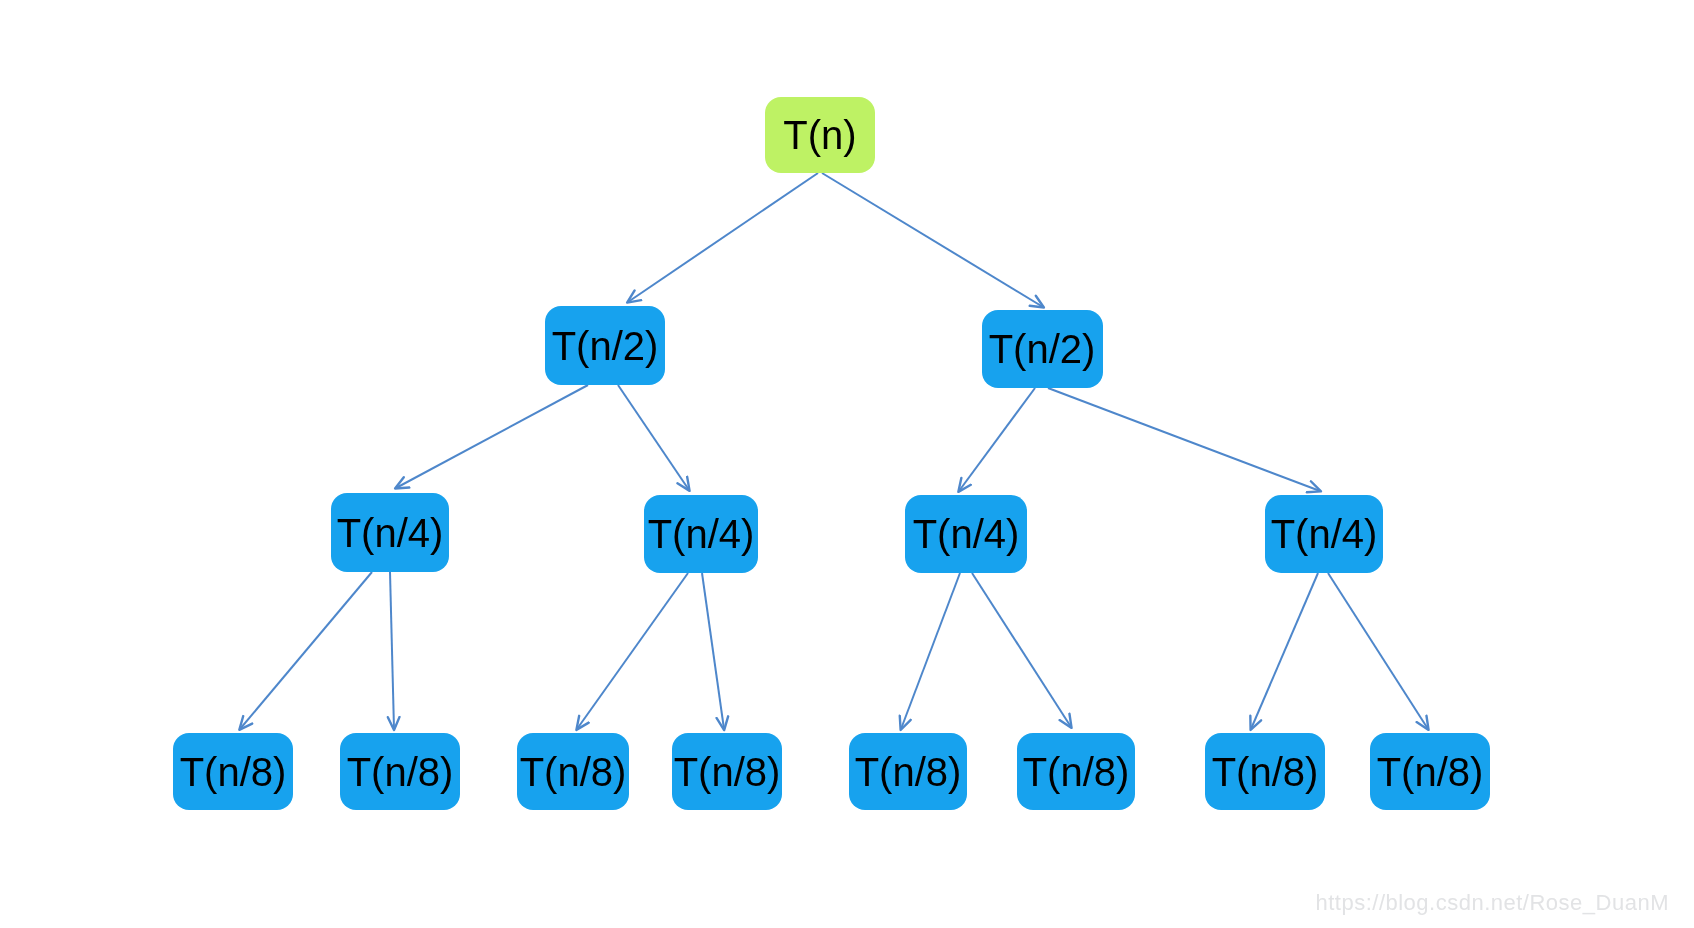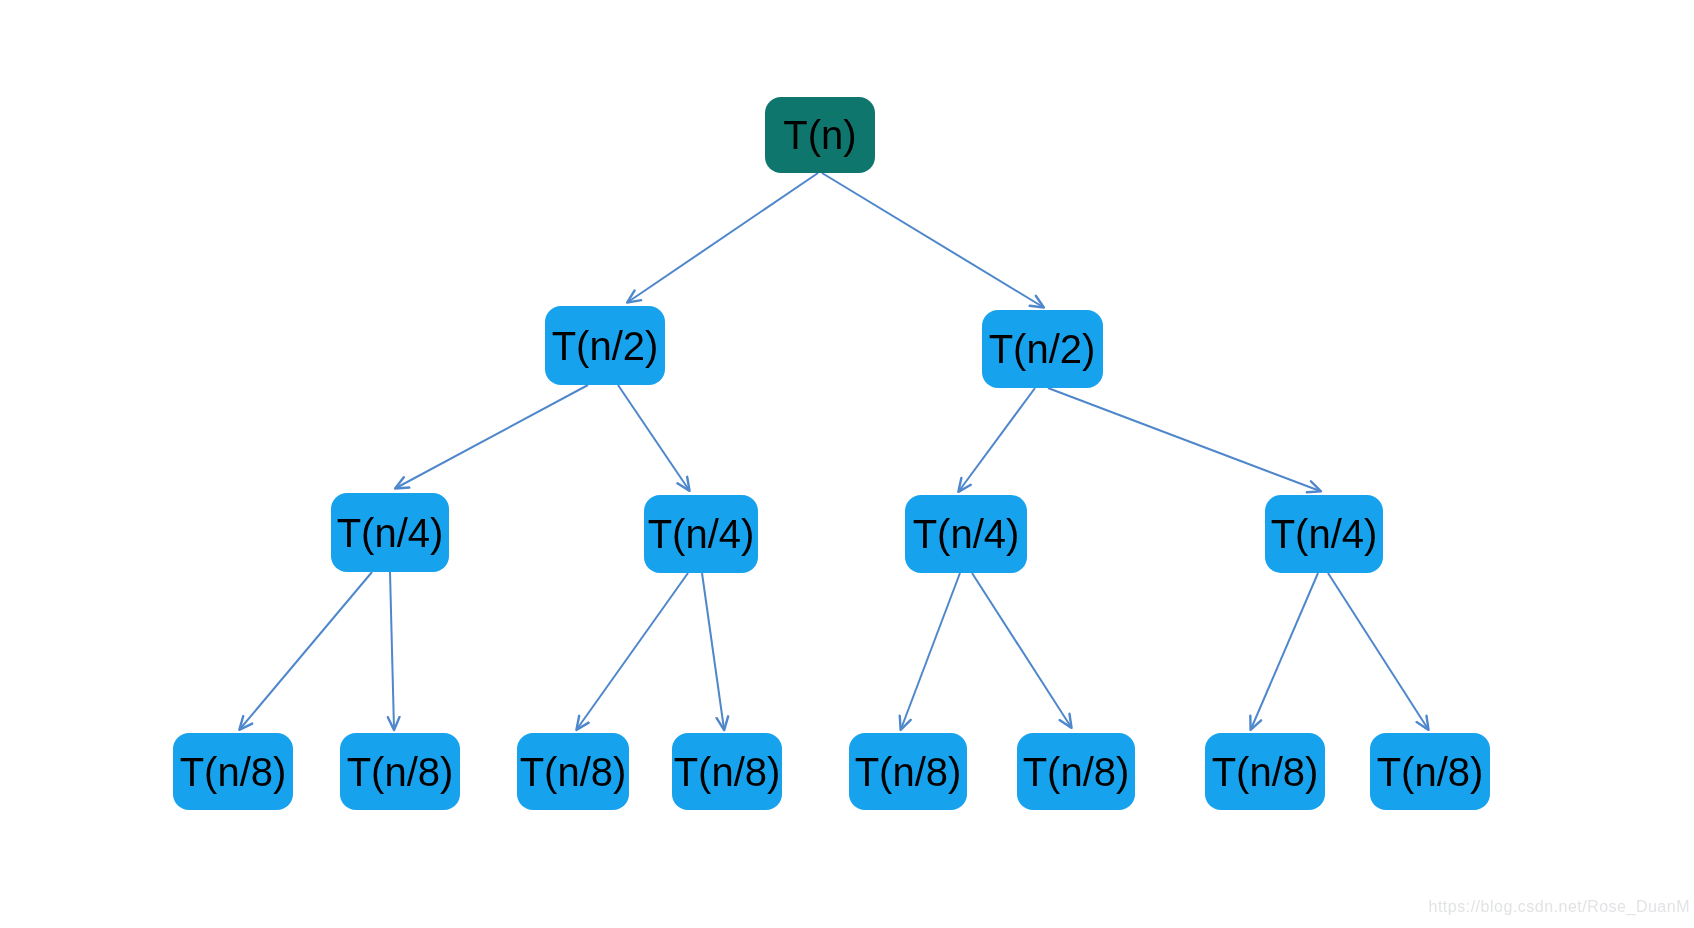--- a/index.html
+++ b/index.html
@@ -29,23 +29,23 @@
     justify-content: center;
     border-radius: 16px;
     font-size: 40px;
     line-height: 1;
     letter-spacing: 0px;
     color: #000000;
     white-space: nowrap;
   }
   .watermark {
     position: absolute;
-    right: 4px;
+    right: 25px;
     bottom: 12px;
-    font-size: 16px;
+    font-size: 22px;
     letter-spacing: 0.5px;
   }
 </style>
 </head>
 <body>
 
 <div class="stage" style="background: rgb(255, 255, 255);">
   <svg id="edges-layer" width="1694" height="928" viewBox="0 0 1694 928">
     <defs>
       <marker id="arrowhead" viewBox="0 0 12 12" refX="10" refY="6" markerWidth="8" markerHeight="8" orient="auto" markerUnits="strokeWidth">
@@ -64,21 +64,21 @@
         <line x1="688" y1="573" x2="577" y2="729" stroke="#4e87cb" stroke-width="2" marker-end="url(#arrowhead)"></line>
         <line x1="702" y1="573" x2="724" y2="729" stroke="#4e87cb" stroke-width="2" marker-end="url(#arrowhead)"></line>
         <line x1="960" y1="573" x2="901" y2="729" stroke="#4e87cb" stroke-width="2" marker-end="url(#arrowhead)"></line>
         <line x1="972" y1="573" x2="1071" y2="727" stroke="#4e87cb" stroke-width="2" marker-end="url(#arrowhead)"></line>
         <line x1="1318" y1="573" x2="1251" y2="729" stroke="#4e87cb" stroke-width="2" marker-end="url(#arrowhead)"></line>
         <line x1="1328" y1="573" x2="1428" y2="729" stroke="#4e87cb" stroke-width="2" marker-end="url(#arrowhead)"></line>
       </g>
   </svg>
 
   <div id="nodes-layer">
-      <div class="tree-node" style="left: 765px; top: 97px; width: 110px; height: 76px; background: #0f766e; color: rgb(0, 0, 0);">T(n)</div>
+      <div class="tree-node" style="left: 765px; top: 97px; width: 110px; height: 76px; background: #bef264; color: rgb(0, 0, 0);">T(n)</div>
       <div class="tree-node" style="left: 545px; top: 306px; width: 120px; height: 79px; background: rgb(23, 162, 238); color: rgb(0, 0, 0);">T(n/2)</div>
       <div class="tree-node" style="left: 981.5px; top: 310px; width: 121px; height: 78px; background: rgb(23, 162, 238); color: rgb(0, 0, 0);">T(n/2)</div>
       <div class="tree-node" style="left: 331px; top: 493px; width: 118px; height: 79px; background: rgb(23, 162, 238); color: rgb(0, 0, 0);">T(n/4)</div>
       <div class="tree-node" style="left: 644px; top: 495px; width: 114px; height: 78px; background: rgb(23, 162, 238); color: rgb(0, 0, 0);">T(n/4)</div>
       <div class="tree-node" style="left: 905px; top: 495px; width: 122px; height: 78px; background: rgb(23, 162, 238); color: rgb(0, 0, 0);">T(n/4)</div>
       <div class="tree-node" style="left: 1265px; top: 495px; width: 118px; height: 78px; background: rgb(23, 162, 238); color: rgb(0, 0, 0);">T(n/4)</div>
       <div class="tree-node" style="left: 173px; top: 733px; width: 120px; height: 77px; background: rgb(23, 162, 238); color: rgb(0, 0, 0);">T(n/8)</div>
       <div class="tree-node" style="left: 340px; top: 733px; width: 120px; height: 77px; background: rgb(23, 162, 238); color: rgb(0, 0, 0);">T(n/8)</div>
       <div class="tree-node" style="left: 517px; top: 733px; width: 112px; height: 77px; background: rgb(23, 162, 238); color: rgb(0, 0, 0);">T(n/8)</div>
       <div class="tree-node" style="left: 672px; top: 733px; width: 110px; height: 77px; background: rgb(23, 162, 238); color: rgb(0, 0, 0);">T(n/8)</div>

